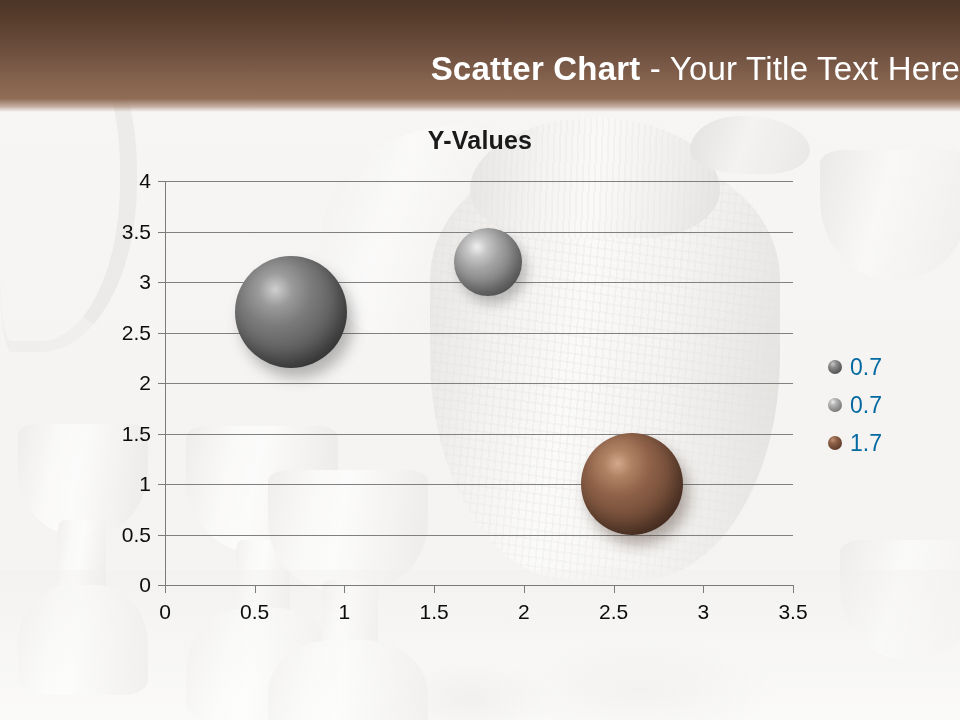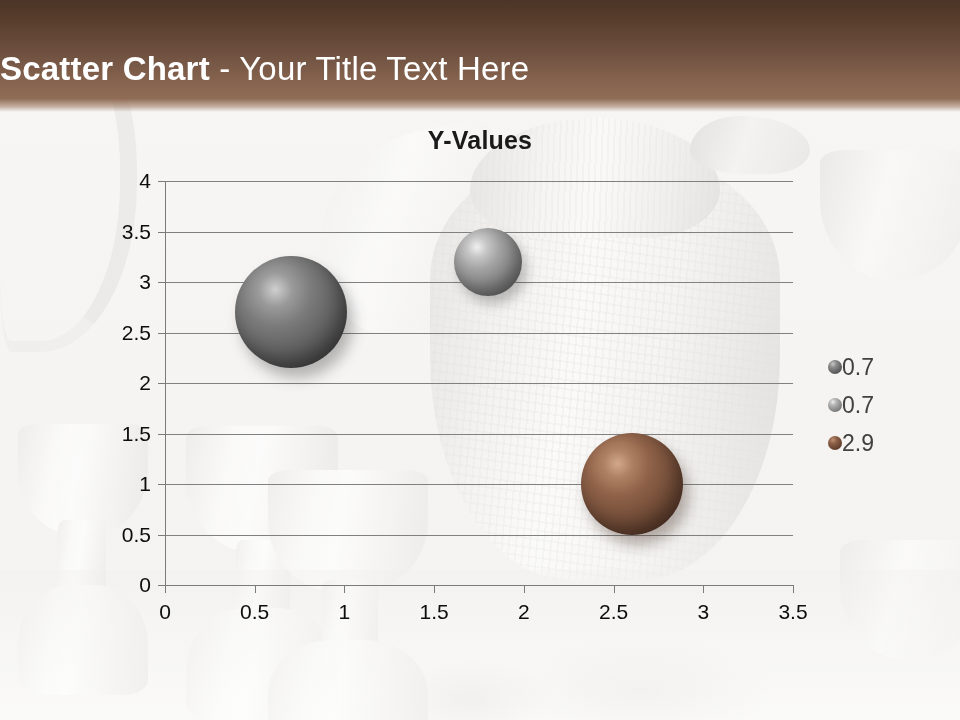--- a/index.html
+++ b/index.html
@@ -102,21 +102,21 @@
   
   .header-band {
     position: absolute; left: 0; top: 0; width: 960px; height: 112px;
     background: linear-gradient(180deg,
       #4c3527 0%, #553b2b 14%, #634636 32%,
       #735443 52%, #85634e 72%, #8f6c55 88%,
       rgba(152,112,90,.55) 95%, rgba(200,180,170,0) 100%);
   }
   .header-title {
     position: absolute; left: 0; top: 50px; width: 960px;
-    text-align: left; color: #ffffff;
+    text-align: right; color: #ffffff;
     font-size: 33px; line-height: 38px; letter-spacing: .2px;
     white-space: nowrap;
   }
   .header-title .strong { font-weight: bold; }
   .header-title .light  { font-weight: normal; }
 
   
   .chart-title {
     position: absolute; left: 0; top: 126px; width: 960px;
     text-align: center; color: #1a1a1a;
@@ -188,21 +188,21 @@
   .legend-marker.grey-dark {
     background: radial-gradient(circle at 35% 28%, #c9c9c9 0%, #8e8e8e 25%, #5e5e5e 65%, #434343 100%);
   }
   .legend-marker.grey-light {
     background: radial-gradient(circle at 35% 28%, #eeeeee 0%, #b5b5b5 25%, #858585 65%, #606060 100%);
   }
   .legend-marker.brown {
     background: radial-gradient(circle at 35% 28%, #c09070 0%, #8d6048 28%, #65412f 68%, #4c3023 100%);
   }
   .legend-label {
-    color: #404040;
+    margin-left: 8px; color: #0369a1;
     font-size: 23px; line-height: 23px; white-space: nowrap;
   }
 </style>
 </head>
 <body>
 
 <div id="slide">
 
   <div class="photo-bg">
     <div class="vessel cup1-bowl"></div>
@@ -297,17 +297,17 @@
       <div class="legend-row">
         <span class="legend-marker grey-dark"></span>
         <span class="legend-label">0.7</span>
       </div>
       <div class="legend-row">
         <span class="legend-marker grey-light"></span>
         <span class="legend-label">0.7</span>
       </div>
       <div class="legend-row">
         <span class="legend-marker brown"></span>
-        <span class="legend-label">2.9</span>
+        <span class="legend-label">1.7</span>
       </div>
     </div>
 
 </div>
 
 </body></html>

